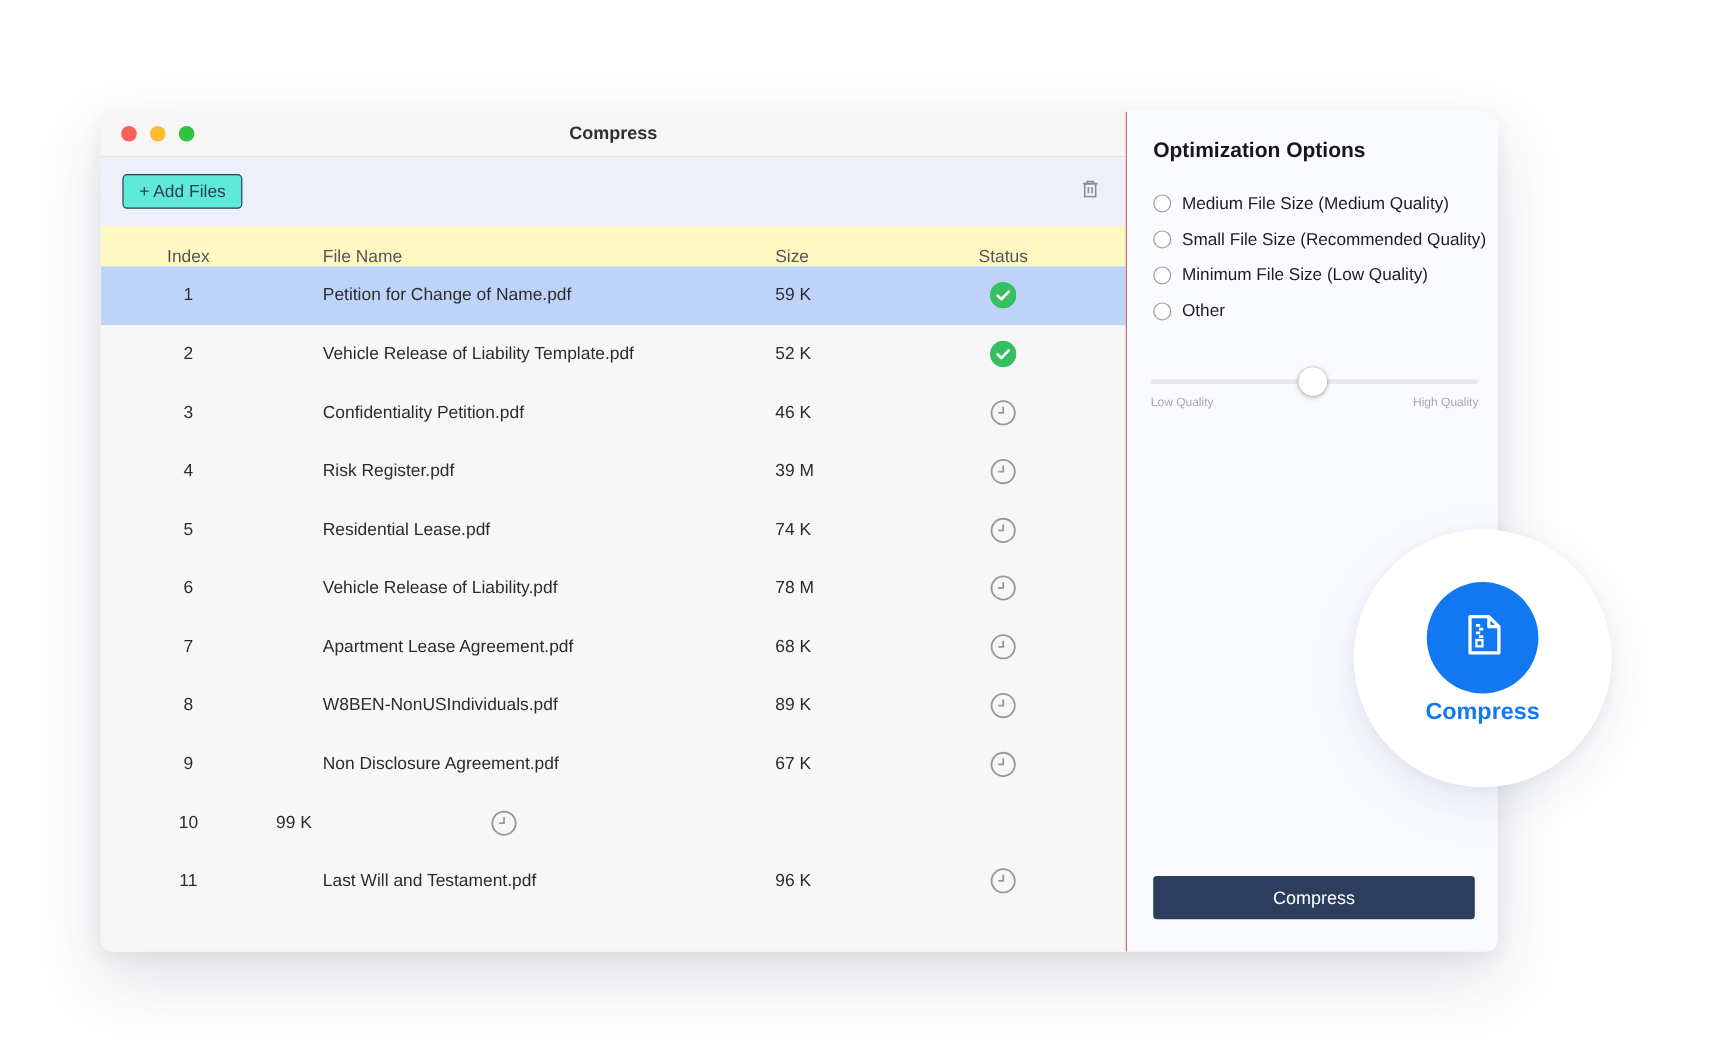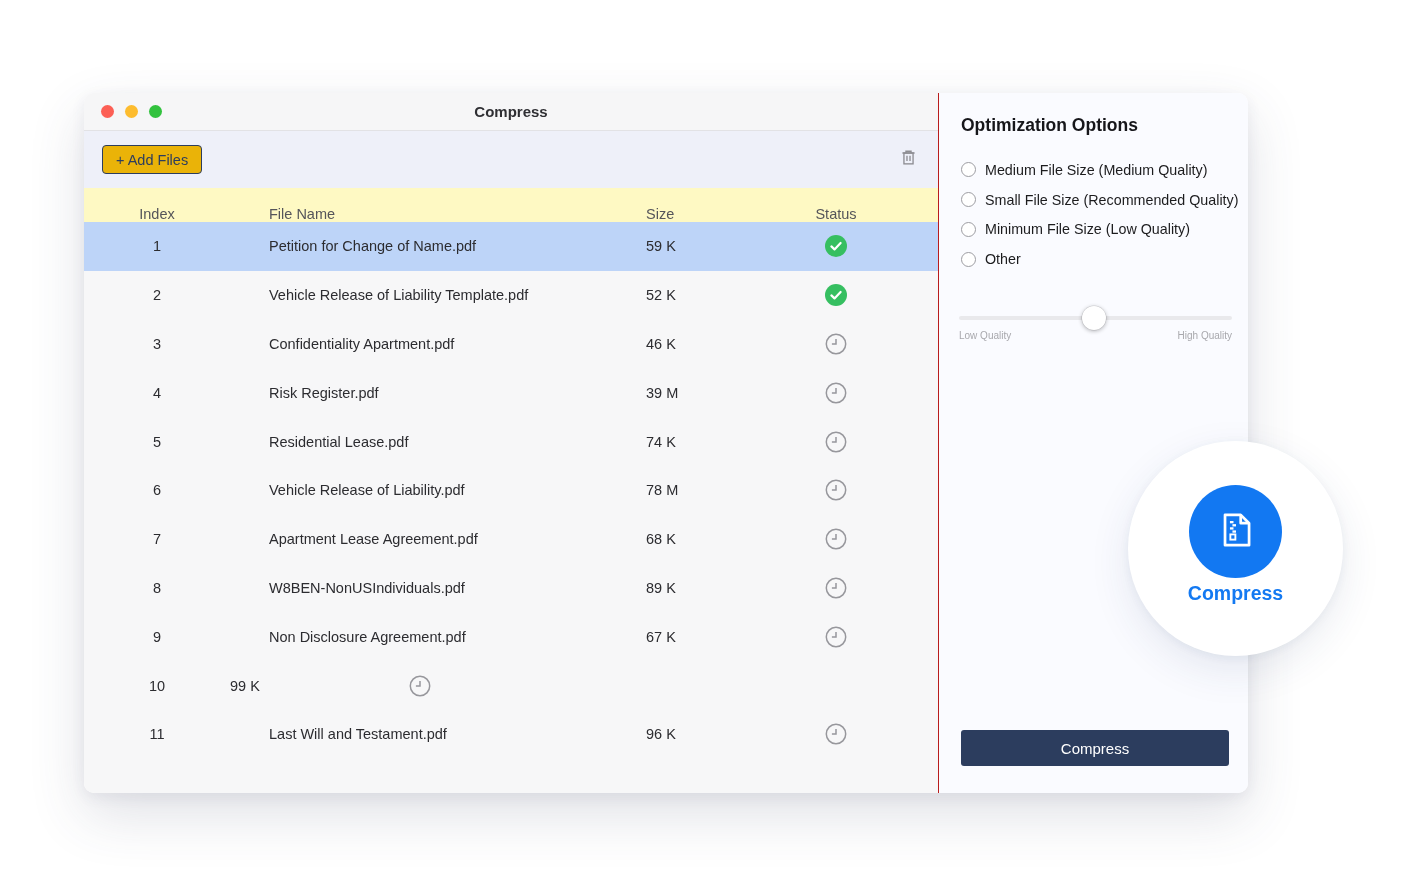--- a/index.html
+++ b/index.html
@@ -22,21 +22,21 @@
   .traffic { display: flex; gap: 11px; margin-left: 17px; }
   .light { width: 13px; height: 13px; border-radius: 50%; cursor: default; }
   .light.red { background: #fc5f55; }
   .light.yellow { background: #fdbc2e; }
   .light.green { background: #32c23e; }
   .win-title { position: absolute; left: 0; right: 0; text-align: center;
     font-size: 15px; font-weight: bold; color: #2f2f33; }
 
   .toolbar { position: relative; height: 57px; background: #eef0f9; }
   .add-files-btn { position: absolute; left: 18px; top: 14px; height: 29px;
-    padding: 0 13px; background: #eab308; border: 1px solid #2c3d5e; border-radius: 4px;
+    padding: 0 13px; background: #5eead4; border: 1px solid #2c3d5e; border-radius: 4px;
     color: #2c3d5e; font-size: 14.5px; font-family: inherit; cursor: pointer; }
   .trash-btn { position: absolute; right: 16px; top: 14px; width: 28px; height: 28px;
     background: transparent; border: none; cursor: pointer; display: flex;
     align-items: center; justify-content: center; }
 
   .table-header { height: 34px; background: #fef9c3; display: flex; align-items: flex-end;
     font-size: 14.5px; color: #55555a; }
   .col-index  { width: 146px; text-align: center; }
   .col-name   { width: 416px; padding-left: 39px; }
   .col-size   { width: 120px; }
@@ -141,21 +141,21 @@
           <div class="col-size">52 K</div>
           <div class="col-status">
         <svg class="status-svg" viewBox="0 0 22 22">
           <circle cx="11" cy="11" r="11" fill="#36bf61"></circle>
           <path d="M6.4 11.4 l3.1 3 l6.1 -6.4" stroke="#ffffff" stroke-width="2.2" fill="none" stroke-linecap="round" stroke-linejoin="round"></path>
         </svg>
       </div>
         </div>
           <div class="trow">
           <div class="col-index">3</div>
-          <div class="col-name">Confidentiality Apartment.pdf</div>
+          <div class="col-name">Confidentiality Petition.pdf</div>
           <div class="col-size">46 K</div>
           <div class="col-status">
         <svg class="status-svg" viewBox="0 0 22 22">
           <circle cx="11" cy="11" r="9.7" fill="none" stroke="#97979c" stroke-width="1.5"></circle>
           <path d="M11 5.9 V11 H6.9" fill="none" stroke="#97979c" stroke-width="1.5"></path>
         </svg>
       </div>
         </div>
           <div class="trow">
           <div class="col-index">4</div>

